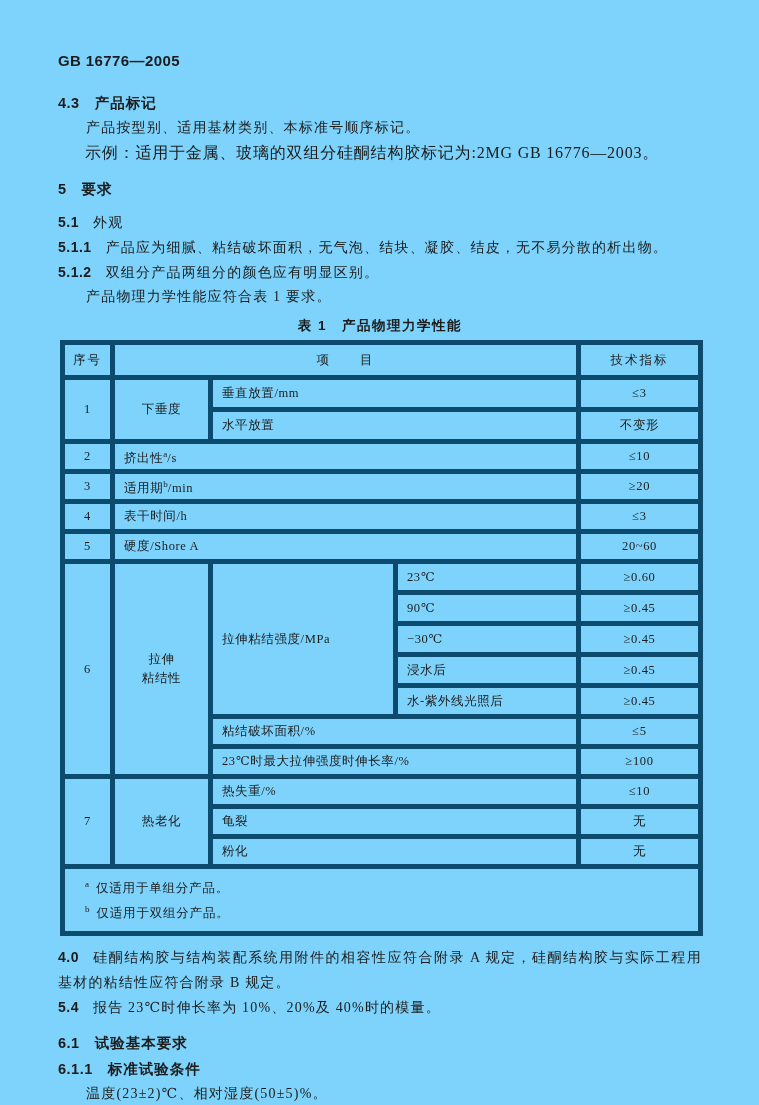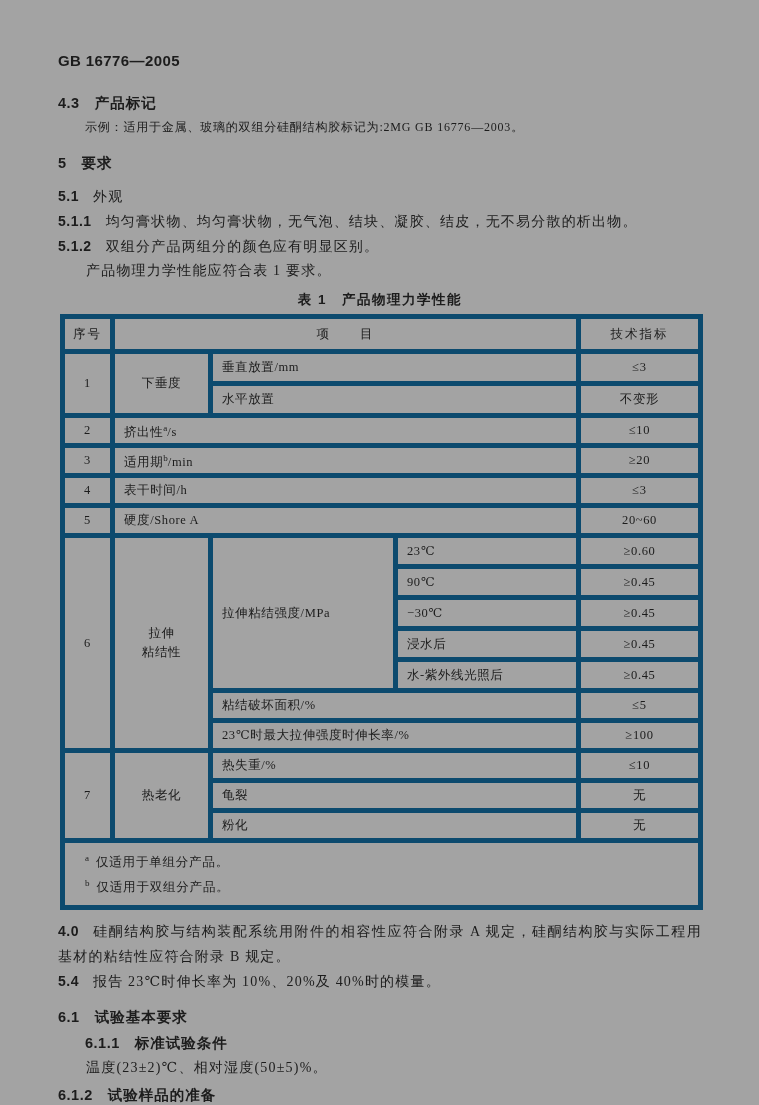--- a/index.html
+++ b/index.html
@@ -1,20 +1,20 @@
 <!DOCTYPE html>
 <html><head>
 <meta charset="utf-8">
 <style>
   html,body { margin:0; padding:0; background:#ffffff; }
   .page {
     position:relative;
     width:759px; height:1105px;
     box-sizing:border-box;
-    background:#a3a3a3;
+    background:#7dd3fc;
     color:#1c1c1c;
     font-family:"Liberation Serif","DejaVu Serif",serif;
     font-size:14px;
     padding:52px 57px 0 58px;
     overflow:hidden;
   }
   .doc-code {
     font-family:"Liberation Sans","DejaVu Sans",sans-serif;
     font-weight:bold; font-size:15px; letter-spacing:.4px;
     margin:0 0 24px 0;
@@ -27,21 +27,21 @@
   .h-sec .num { margin-right:15px; letter-spacing:.5px; }
   .para { margin:0; line-height:24px; letter-spacing:1.2px; }
   .ind { text-indent:28px; }
   .clause { margin:0; line-height:25px; letter-spacing:1.2px; }
   .clause .num {
     font-family:"Liberation Sans","DejaVu Sans",sans-serif;
     font-weight:bold; letter-spacing:.5px; margin-right:14px;text-align:center;
   }
   .example {
     margin:2px 0 0 0; line-height:22px;
-    font-size:12px; letter-spacing:.8px; text-indent:27px;
+    font-size:16px; letter-spacing:.8px; text-indent:27px;
   }
   .just { text-align:justify; }
   .mt-big { margin-top:15px; }
   .mt-med { margin-top:10px; }
   .mt-sm  { margin-top:2px; }
   .tbl-caption {
     text-align:center;
     font-family:"Liberation Sans","DejaVu Sans",sans-serif;
     font-weight:bold; font-size:13.5px; letter-spacing:1.5px;
     margin:8px 0 5px 0;
@@ -76,31 +76,32 @@
 </head>
 <body>
 
 <div class="page">
 
   <div class="doc-code">GB 16776—2005</div>
 
   <div class="h-sec">
     <span class="num">4.3</span><span>产品标记</span>
   </div>
+  <p class="para ind mt-sm">产品按型别、适用基材类别、本标准号顺序标记。</p>
   <p class="example">示例：适用于金属、玻璃的双组分硅酮结构胶标记为:2MG GB 16776—2003。</p>
 
   <div class="h-sec mt-big">
     <span class="num">5</span><span>要求</span>
   </div>
 
   <p class="clause mt-med">
     <span class="num">5.1</span><span>外观</span>
   </p>
   <p class="clause">
-    <span class="num">5.1.1</span><span>均匀膏状物、均匀膏状物，无气泡、结块、凝胶、结皮，无不易分散的析出物。</span>
+    <span class="num">5.1.1</span><span>产品应为细腻、粘结破坏面积，无气泡、结块、凝胶、结皮，无不易分散的析出物。</span>
   </p>
   <p class="clause">
     <span class="num">5.1.2</span><span>双组分产品两组分的颜色应有明显区别。</span>
   </p>
   <p class="para ind">产品物理力学性能应符合表 1 要求。</p>
 
   <div class="tbl-caption">表 1　产品物理力学性能</div>
 
   <table class="t1">
     <colgroup>
@@ -211,21 +212,21 @@
   <p class="clause just" style="margin-top:9px;">
     <span class="num">4.0</span><span>硅酮结构胶与结构装配系统用附件的相容性应符合附录 A 规定，硅酮结构胶与实际工程用基材的粘结性应符合附录 B 规定。</span>
   </p>
   <p class="clause">
     <span class="num">5.4</span><span>报告 23℃时伸长率为 10%、20%及 40%时的模量。</span>
   </p>
 
   <div class="h-sec" style="margin-top:13px;">
     <span class="num">6.1</span><span>试验基本要求</span>
   </div>
-  <div class="h-sec" style="margin-top:5px;margin-left:27px;">
+  <div class="h-sec" style="margin-top:5px;">
     <span class="num">6.1.1</span><span>标准试验条件</span>
   </div>
   <p class="para ind" style="margin-top:2px;">温度(23±2)℃、相对湿度(50±5)%。</p>
   <div class="h-sec" style="margin-top:5px;">
     <span class="num">6.1.2</span><span>试验样品的准备</span>
   </div>
 
 </div>
 
 </body></html>

